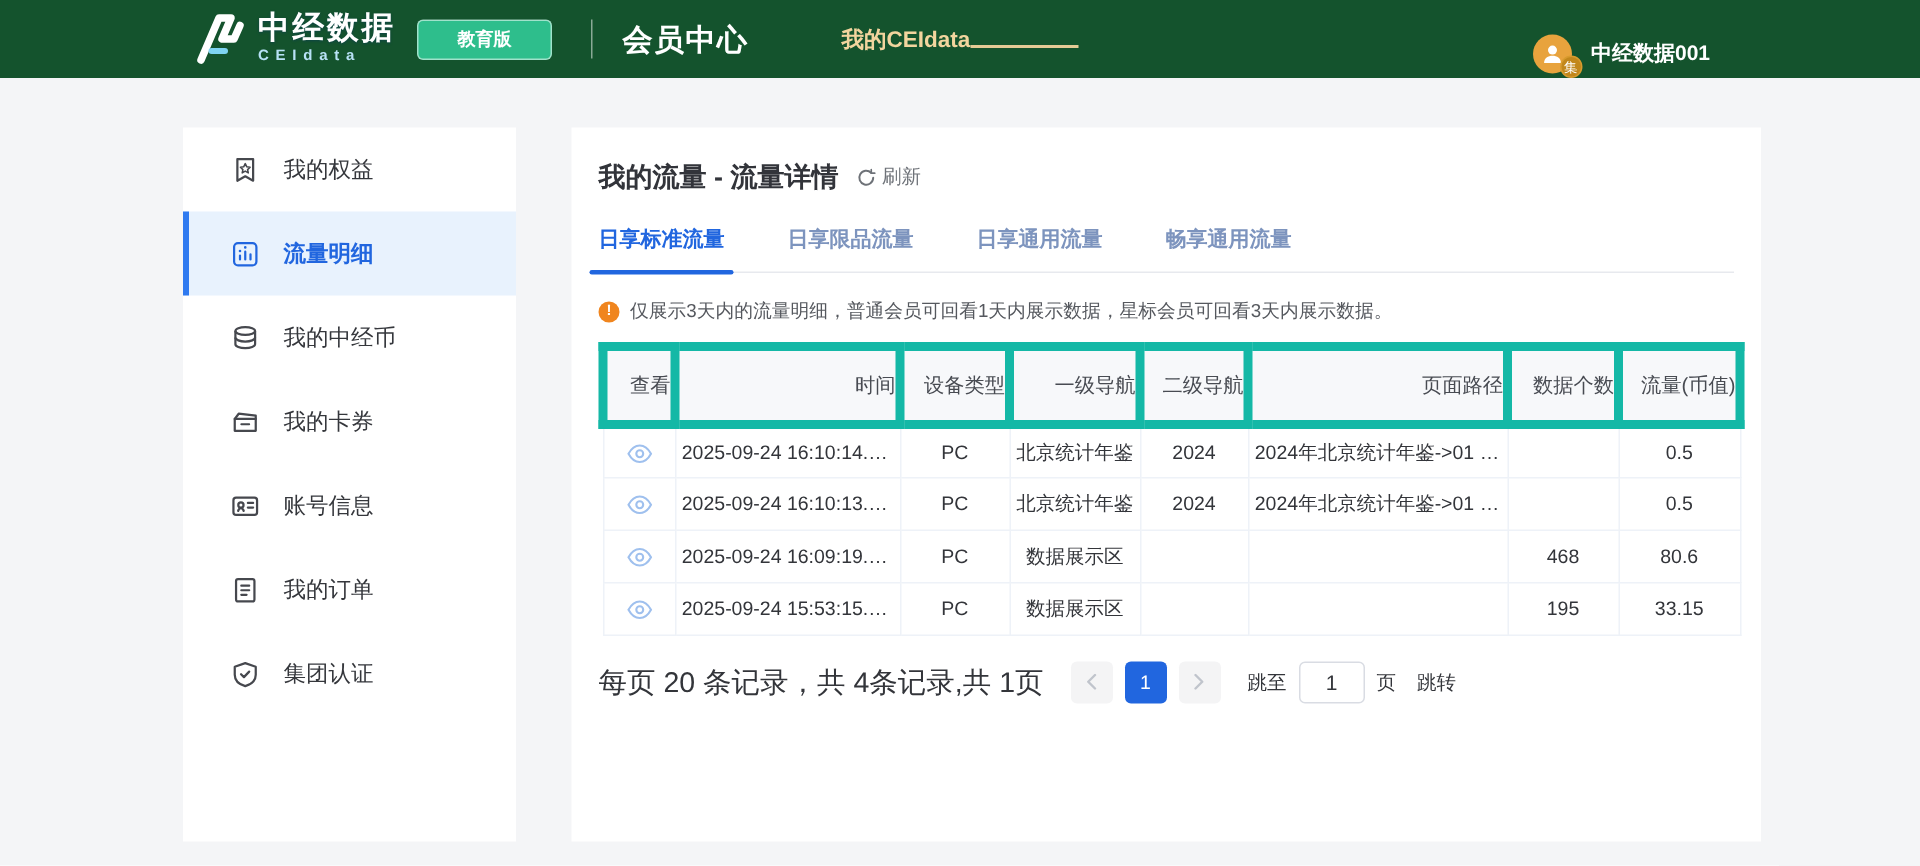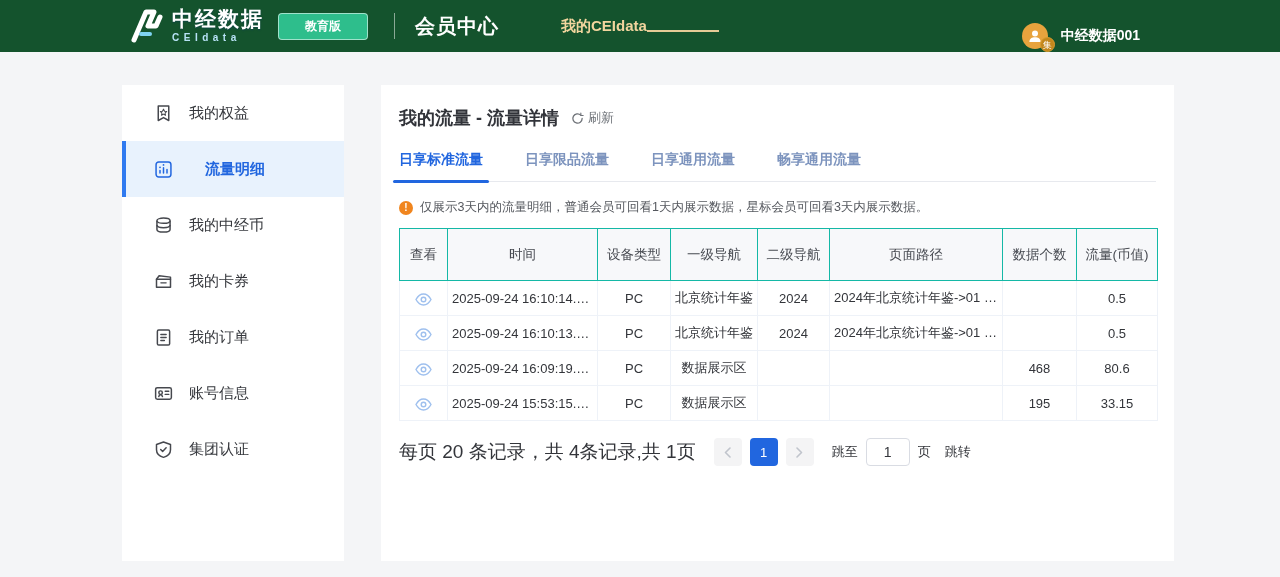--- a/index.html
+++ b/index.html
@@ -45,21 +45,21 @@
   .sidebar {
     position:absolute; left:122px; top:85px; width:222px; height:476px;
     background:#fff;
   }
   .side-item {
     height:56px; display:flex; align-items:center; padding-left:31px;
     color:#35373c; font-size:15px; cursor:pointer; position:relative;
   }
   .side-item .s-icon { width:21px; height:21px; margin-right:15px; color:#46484e; display:flex; }
   .side-item .s-icon svg { width:21px; height:21px; }
-  .side-item.active { background:#e8f2fd; color:#2166df; font-weight:bold;gap:16px; }
+  .side-item.active { background:#e8f2fd; color:#2166df; font-weight:bold; }
   .side-item.active .s-icon { color:#2166df; }
   .side-item.active::before {
     content:""; position:absolute; left:0; top:0; width:4px; height:100%; background:#2f7af0;
   }
 
   
   .main-card {
     position:absolute; left:381px; top:85px; width:793px; height:476px;
     background:#fff; padding:21px 18px 0 18px;
   }
@@ -79,21 +79,21 @@
   .notice { display:flex; align-items:center; margin-top:17px; }
   .notice-icon {
     width:14px; height:14px; border-radius:50%; background:#f0851e; color:#fff;
     font-size:10px; font-weight:bold; text-align:center; line-height:14px; flex:0 0 auto;
   }
   .notice-text { margin-left:7px; font-size:12.5px; color:#55585e; }
 
   table.data-table { border-collapse:collapse; margin-top:12px; width:758px; table-layout:fixed; }
   .data-table th {
     background:#f7f8fa; height:52px; font-size:13.5px; font-weight:normal; color:#484b52;
-    border:1px solid #14b8a6; text-align:center;
+    border:6px solid #14b8a6; text-align:right;
   }
   .data-table td {
     height:35px; font-size:13px; color:#33353a; text-align:center;
     border:1px solid #eef2f8; border-top:none; background:#fff;
     overflow:hidden; white-space:nowrap; text-overflow:ellipsis; padding:0 4px;
   }
   .eye-btn { display:inline-flex; cursor:pointer; vertical-align:middle; }
   .eye-btn svg { width:17px; height:13px; }
 
   .pagination { display:flex; align-items:center; margin-top:17px; }
@@ -187,36 +187,36 @@
         <path d="M4 9.5 L7 5.5 L20 7 V18.5 H4 Z"></path>
         <path d="M4 9.5 H20"></path>
         <path d="M9 13.5h6" stroke-width="1.5"></path>
       </svg>
     </span>
     <span>我的卡券</span>
   </div>
   <div class="side-item">
     <span class="s-icon">
       <svg viewBox="0 0 24 24" fill="none" stroke="currentColor" stroke-width="1.7" stroke-linecap="round" stroke-linejoin="round">
-        <rect x="5" y="3.5" width="14" height="17" rx="1.5"></rect>
-        <path d="M9 8.5h6M9 12h6M9 15.5h4"></path>
-      </svg>
-    </span>
-    <span>我的订单</span>
-  </div>
-  <div class="side-item">
-    <span class="s-icon">
-      <svg viewBox="0 0 24 24" fill="none" stroke="currentColor" stroke-width="1.7" stroke-linecap="round" stroke-linejoin="round">
         <rect x="3" y="5.5" width="18" height="13" rx="2"></rect>
         <circle cx="8.7" cy="11" r="2"></circle>
         <path d="M6.6 15.5c.4-1.4 1.2-2 2.1-2s1.7.6 2.1 2"></path>
         <path d="M14 9.5h4M14 13h4"></path>
       </svg>
     </span>
     <span>账号信息</span>
+  </div>
+  <div class="side-item">
+    <span class="s-icon">
+      <svg viewBox="0 0 24 24" fill="none" stroke="currentColor" stroke-width="1.7" stroke-linecap="round" stroke-linejoin="round">
+        <rect x="5" y="3.5" width="14" height="17" rx="1.5"></rect>
+        <path d="M9 8.5h6M9 12h6M9 15.5h4"></path>
+      </svg>
+    </span>
+    <span>我的订单</span>
   </div>
   <div class="side-item">
     <span class="s-icon">
       <svg viewBox="0 0 24 24" fill="none" stroke="currentColor" stroke-width="1.7" stroke-linecap="round" stroke-linejoin="round">
         <path d="M12 3.5l8 2.8v6c0 4.5-3.4 7.4-8 8.7-4.6-1.3-8-4.2-8-8.7v-6z"></path>
         <path d="M8.8 12l2.2 2.2 4-4.2"></path>
       </svg>
     </span>
     <span>集团认证</span>
   </div>

